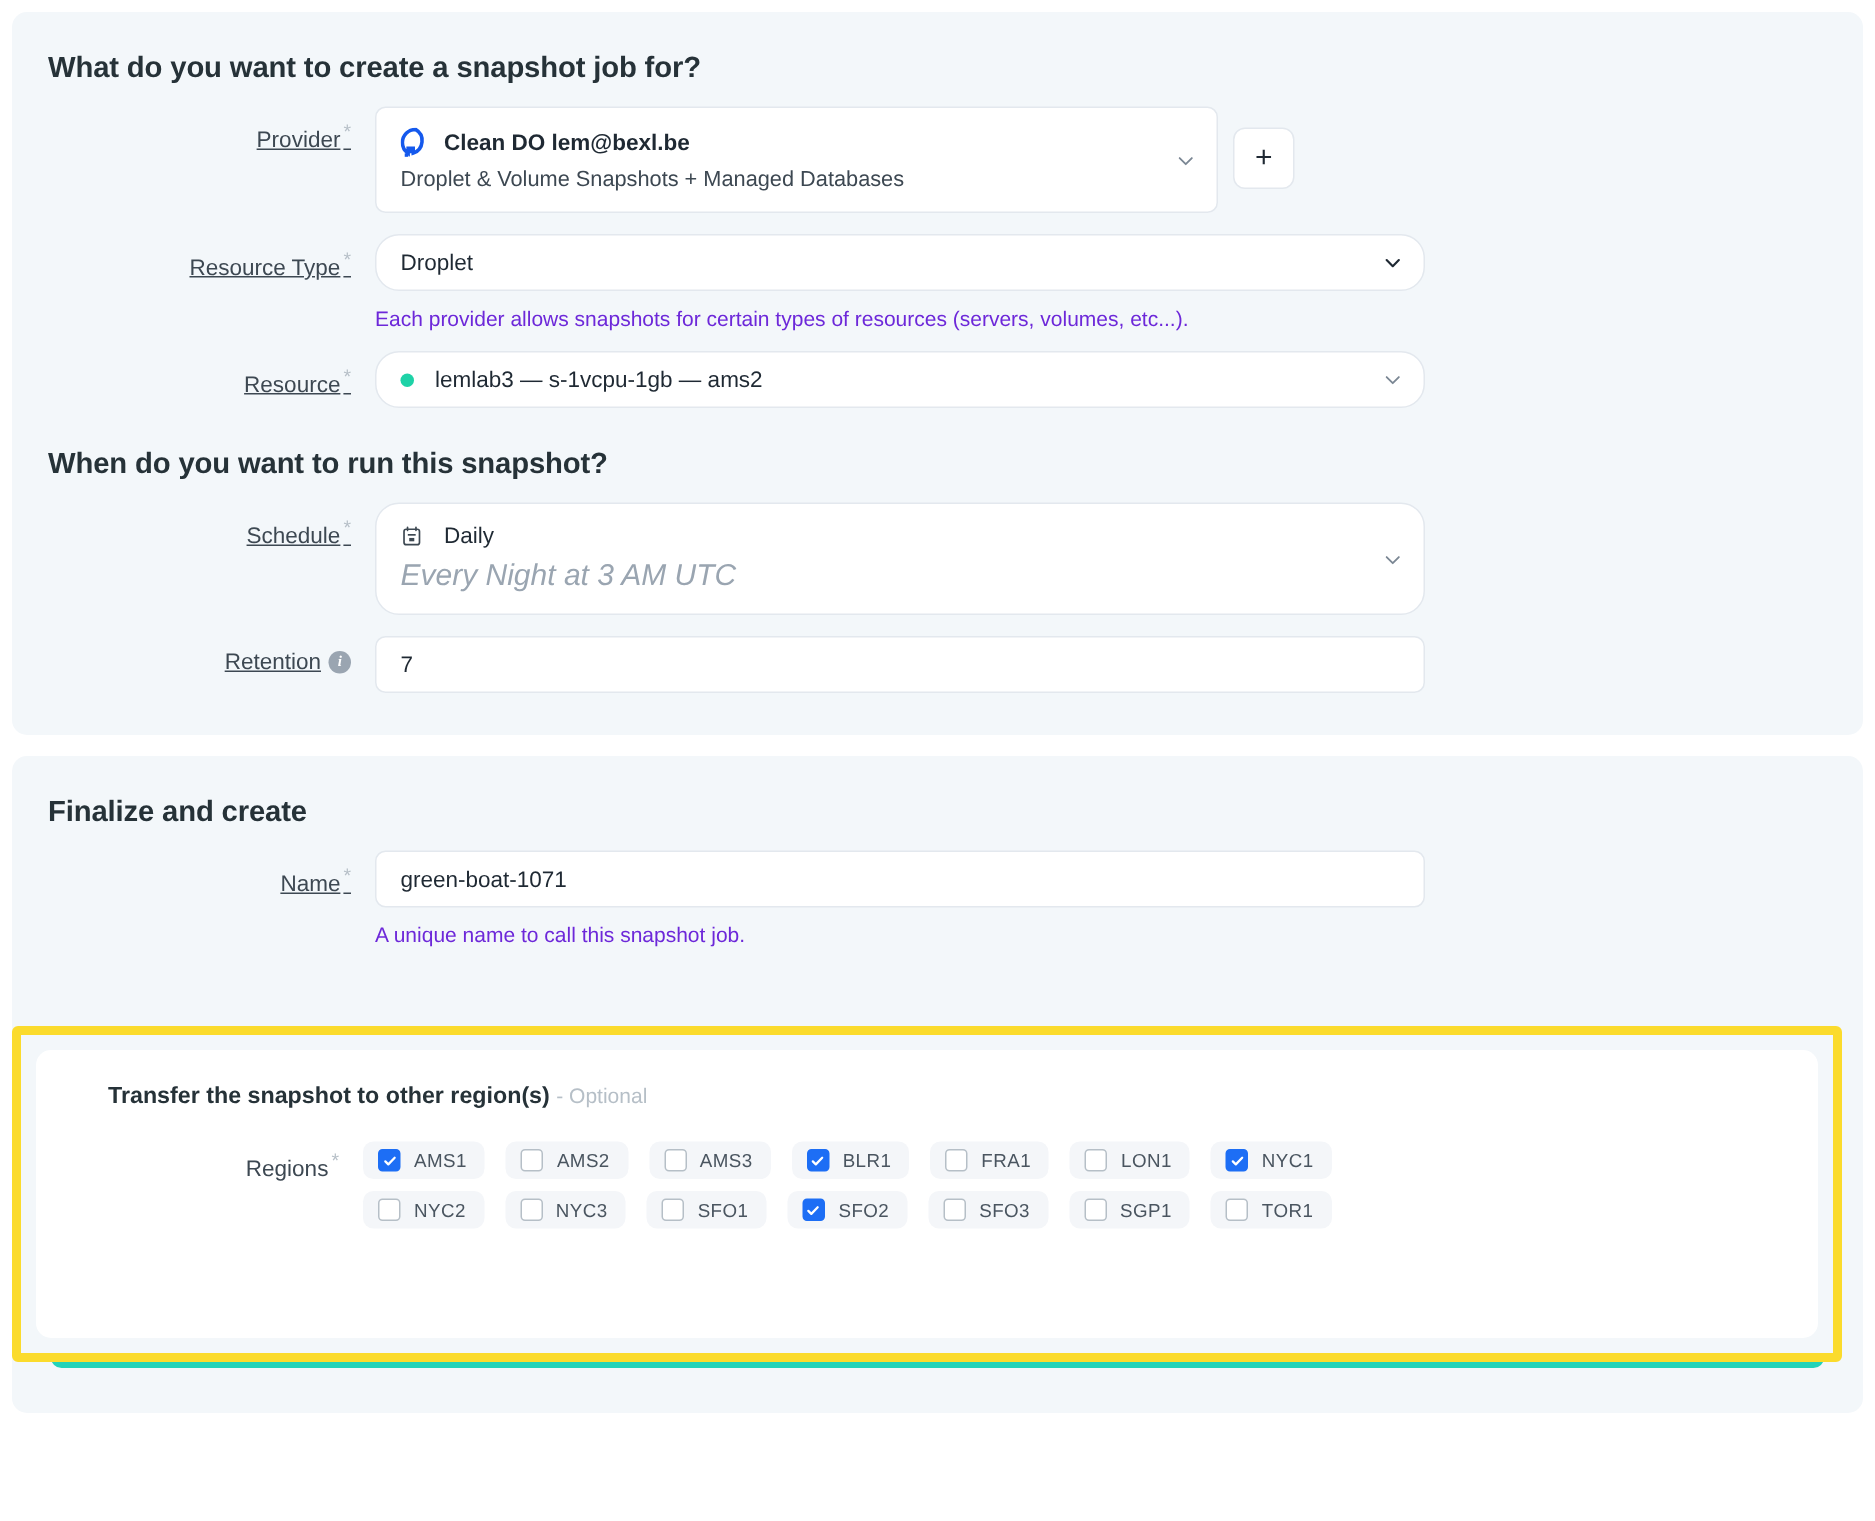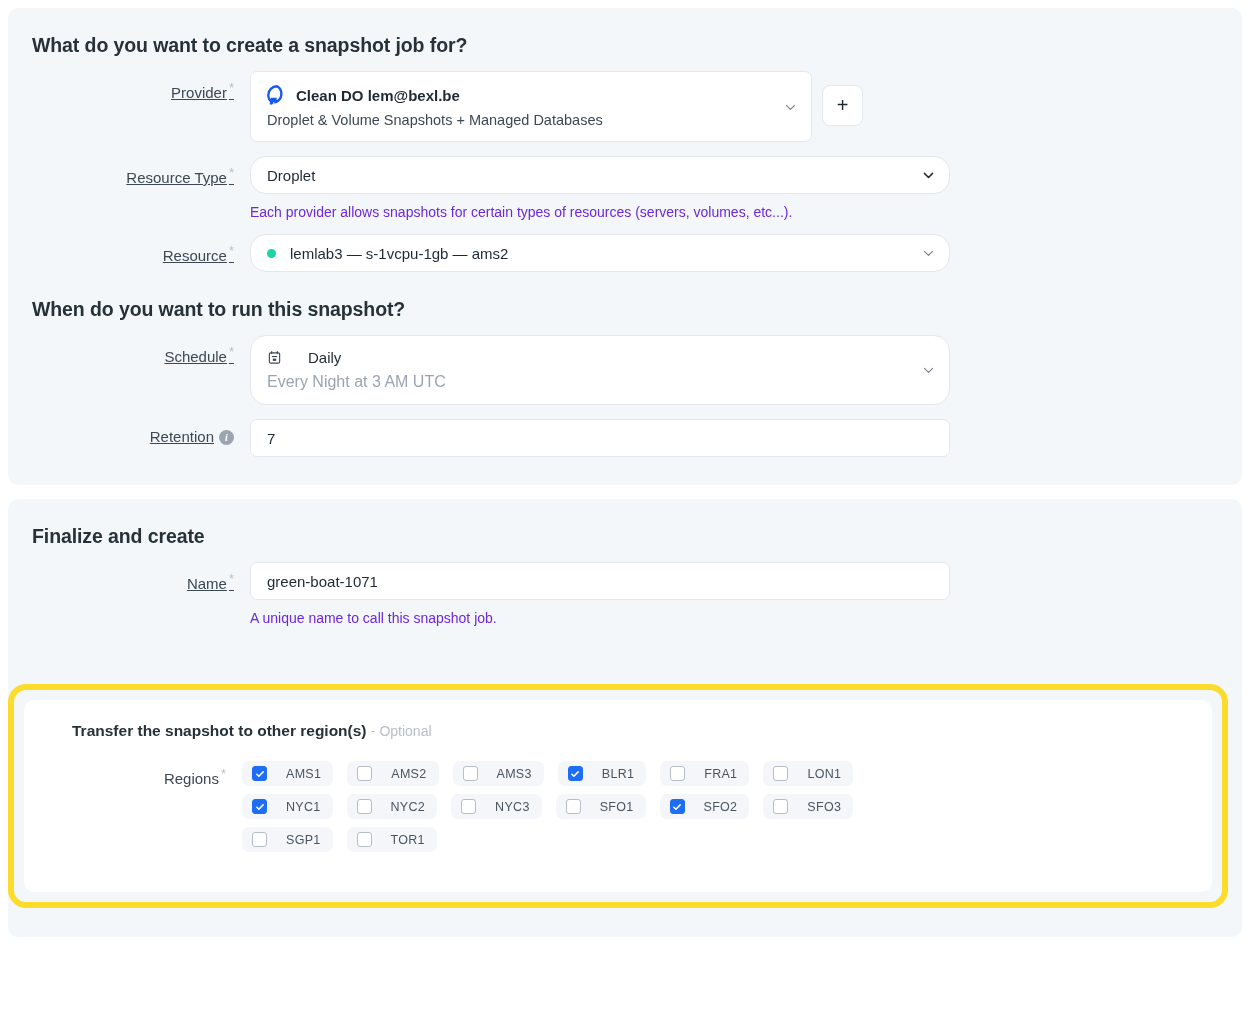--- a/index.html
+++ b/index.html
@@ -130,27 +130,28 @@
   .dot {
     width: 9px; height: 9px; border-radius: 50%;
     background: #1ed2a7;
     flex: 0 0 9px;
     margin-right: 14px;
   }
 
   
   .sched-ctrl { padding: 13px 38px 13px 16px; }
   .sched-line1 {
-    display: flex; align-items: center; gap: 26px;
+    display: flex; align-items: center; gap: 14px;
     font-size: 15px; color: #1f2933;
   }
   .sched-line2 {
     margin-top: 7px;
-    font-size: 16px;
+    font-size: 20px;
     color: #9aa5b1;
+    font-style: italic;
   }
 
   .text-input {
     height: 38px;
     width: 700px;
     background: #fff;
     border: 1px solid #e3e8ee;
     border-radius: 7px;
     padding: 0 16px;
     font-size: 15px;
@@ -178,21 +179,21 @@
   }
 
   
   .highlight {
     position: absolute;
     left: 8px;
     top: 684px;
     width: 1220px;
     height: 224px;
     border: 6px solid #fbdb2c;
-    border-radius: 18px;
+    border-radius: 4px;
     background: #f3f7fa;
     padding: 10px;
   }
   .white-card {
     background: #ffffff;
     border-radius: 10px;
     width: 100%;
     height: 100%;
     padding: 22px 24px;
   }
@@ -218,21 +219,21 @@
   .regions-grid {
     flex: 1 1 auto;
     display: flex;
     flex-wrap: wrap;
     gap: 8px 14px;
     max-width: 650px;
   }
   .region-pill {
     display: inline-flex;
     align-items: flex-end;
-    gap: 19px;
+    gap: 9px;
     background: #f4f6f9;
     border-radius: 7px;
     padding: 5px 12px 5px 10px;
     cursor: pointer;
     user-select: none;
   }
   .cbox {
     width: 15px; height: 15px;
     border-radius: 3px;
     border: 1.5px solid #b6bfc7;

